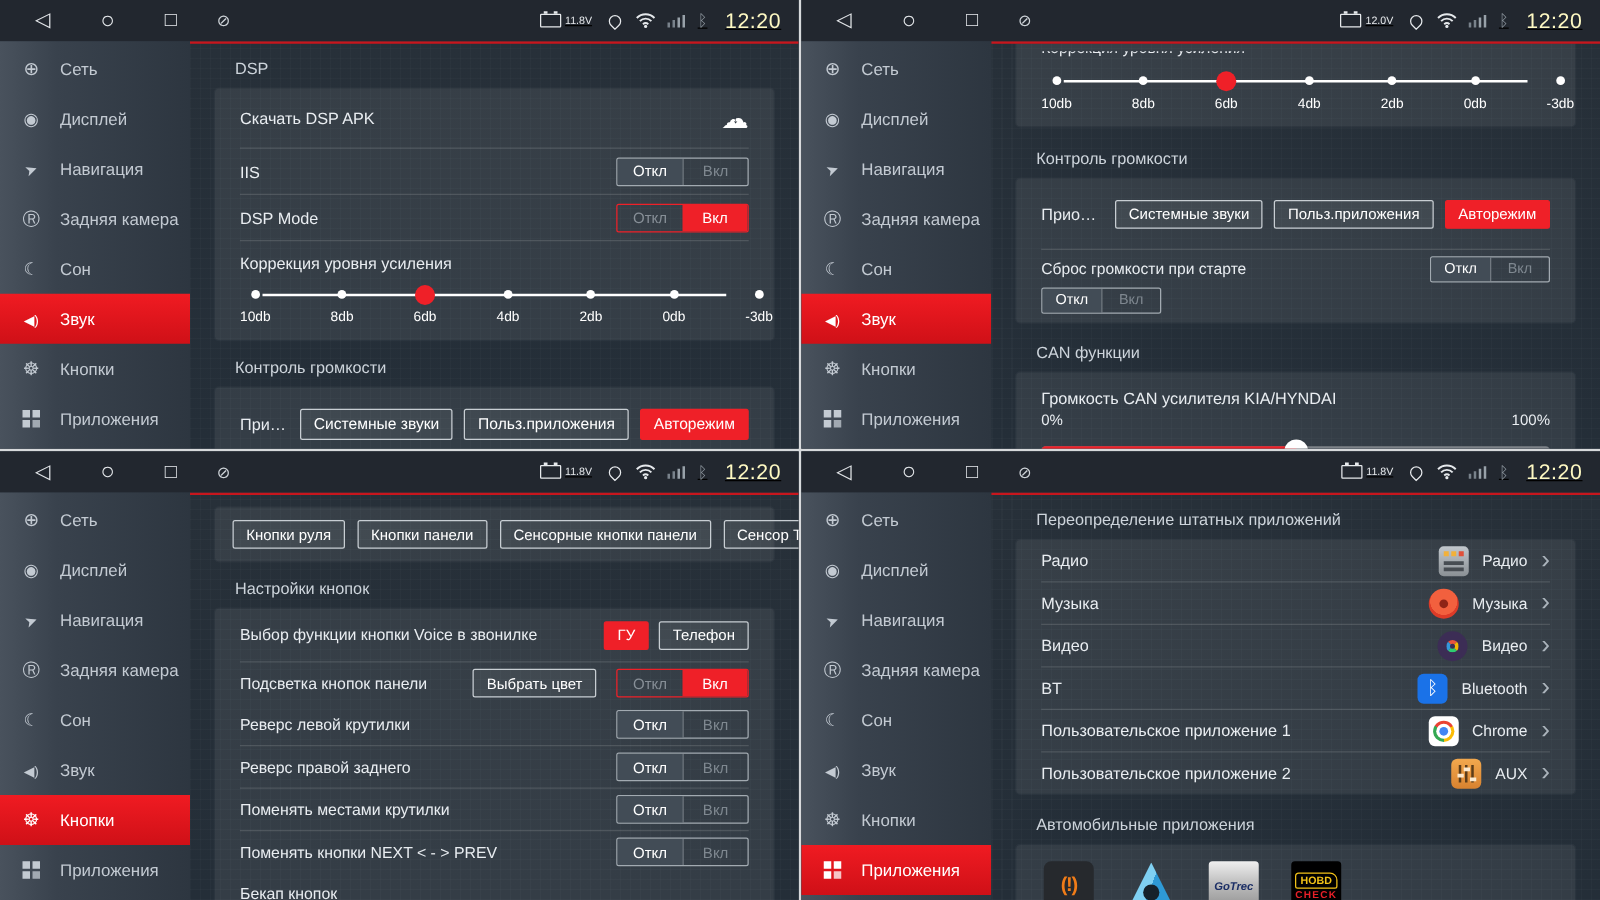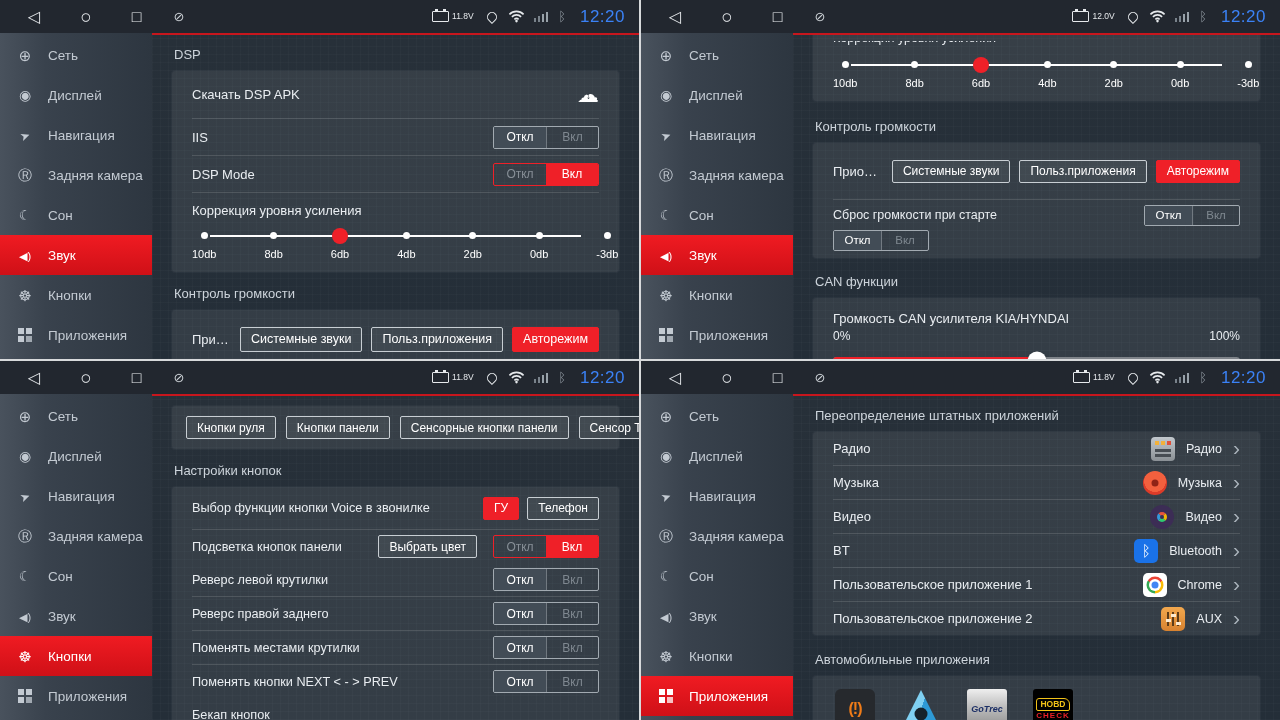--- a/index.html
+++ b/index.html
@@ -6,32 +6,32 @@
     font-family:"Liberation Sans","DejaVu Sans",sans-serif;-webkit-font-smoothing:antialiased;}
   .grid{display:grid;grid-template-columns:639px 639px;grid-template-rows:359px 359px;gap:2px;width:1280px;height:720px;}
   .quad{position:relative;background:#28323c;overflow:hidden;display:flex;flex-direction:column;}
 
   
   .statusbar{height:33px;flex:none;background:#22272f;display:flex;align-items:center;justify-content:space-between;padding:0 14px 0 28px;box-sizing:border-box;}
   .sb-left{display:flex;align-items:center;gap:40px;}
   .nav{color:#e7eaed;font-size:16px;line-height:1;cursor:pointer;}
   .nav.home{font-size:19px;}
   .nav.screenshot{font-size:13px;color:#cfd4d9;margin-left:-8px;}
-  .sb-right{display:flex;align-items:center;gap:9px;}
+  .sb-right{display:flex;align-items:center;gap:9px;text-decoration:underline;}
   .batt{width:15px;height:9px;border:1px solid #e6e9ec;border-radius:1px;position:relative;display:inline-block;}
   .batt::before{content:"";position:absolute;top:-3px;left:2px;width:3px;height:2px;background:#e6e9ec;}
   .batt::after{content:"";position:absolute;top:-3px;right:2px;width:3px;height:2px;background:#e6e9ec;}
   .volt{font-size:8.5px;color:#e6e9ec;align-self:flex-end;margin:0 2px 6px -6px;}
   .pin{width:8px;height:8px;border:1.5px solid #e6e9ec;border-radius:50% 50% 50% 0;transform:rotate(-45deg);display:inline-block;margin:0 2px;}
   .wifi{display:inline-block;}
   .bars{display:inline-flex;align-items:flex-end;gap:1.5px;height:11px;}
   .bars i{width:2.5px;background:#79828b;display:inline-block;}
   .bars i:nth-child(1){height:4px}.bars i:nth-child(2){height:6px}.bars i:nth-child(3){height:8px;background:#98a1a9}.bars i:nth-child(4){height:10px;background:#98a1a9}
   .btg{color:#8b949c;font-size:13px;margin:0 1px;}
-  .time{color:#3b82f6;font-size:17px;margin-left:4px;letter-spacing:.5px;}
+  .time{color:#fef9c3;font-size:17px;margin-left:4px;letter-spacing:.5px;}
 
   
   .qbody{flex:1;display:flex;min-height:0;}
   .sidebar{width:152px;flex:none;background:linear-gradient(90deg,#49525d 0%,#39424d 30%,#2d3640 100%);padding-top:2px;box-sizing:border-box;}
   .side-item{height:40px;display:flex;align-items:center;gap:13px;padding-left:15px;cursor:pointer;}
   .side-item.selected{background:linear-gradient(180deg,#f01b22,#cf1017);}
   .side-ic{width:20px;text-align:center;color:#c3cad2;font-size:14px;line-height:1;}
   .side-label{font-size:13.5px;color:#c3cad2;white-space:nowrap;}
   .side-item.selected .side-ic,.side-item.selected .side-label{color:#fff;}
   .ic-globe::before{content:"⊕";font-size:15px;}
@@ -44,21 +44,21 @@
   .ic-apps{position:relative;height:14px;}
   .ic-apps::before{content:"";position:absolute;left:3px;top:0;width:6px;height:6px;background:currentColor;box-shadow:8px 0 0 currentColor,0 8px 0 currentColor;color:inherit;}
   .ic-apps::after{content:"";position:absolute;left:11px;top:8px;width:6px;height:6px;background:currentColor;opacity:.75;}
 
   .content{flex:1;position:relative;min-width:0;background:
      repeating-linear-gradient(0deg,rgba(255,255,255,.018) 0 1px,transparent 1px 8px),
      repeating-linear-gradient(90deg,rgba(255,255,255,.018) 0 1px,transparent 1px 8px),
      linear-gradient(180deg,#273039,#242e38);
      padding:0 20px;box-sizing:border-box;overflow:hidden;}
   .redline{position:absolute;top:0;left:0;right:0;height:2px;background:#c8161d;}
-  .section-label{font-size:13px;color:#cdd4db;margin:14px 2px 9px;}
+  .section-label{font-size:13px;color:#cdd4db;margin:14px 16px 9px;}
   .card{background:rgba(255,255,255,.075);border-radius:3px;padding:0 20px;box-shadow:0 0 0 1px rgba(255,255,255,.03);}
   .row{display:flex;align-items:center;justify-content:space-between;gap:10px;}
   .row + .row,.rowsep{border-top:1px solid rgba(255,255,255,.13);}
   .row-label{font-size:13px;color:#e9edf1;white-space:nowrap;overflow:hidden;text-overflow:ellipsis;}
 
   
   .toggle{display:inline-flex;border:1px solid #a2aab1;border-radius:2px;overflow:hidden;height:21px;flex:none;cursor:pointer;}
   .toggle .seg{min-width:52px;padding:0 5px;display:flex;align-items:center;justify-content:center;font-size:12px;color:#7f8890;box-sizing:border-box;}
   .toggle .seg.on{border-left:1px solid rgba(162,170,177,.55);}
   .toggle.off-sel .seg.off{background:#424c56;color:#fff;}

